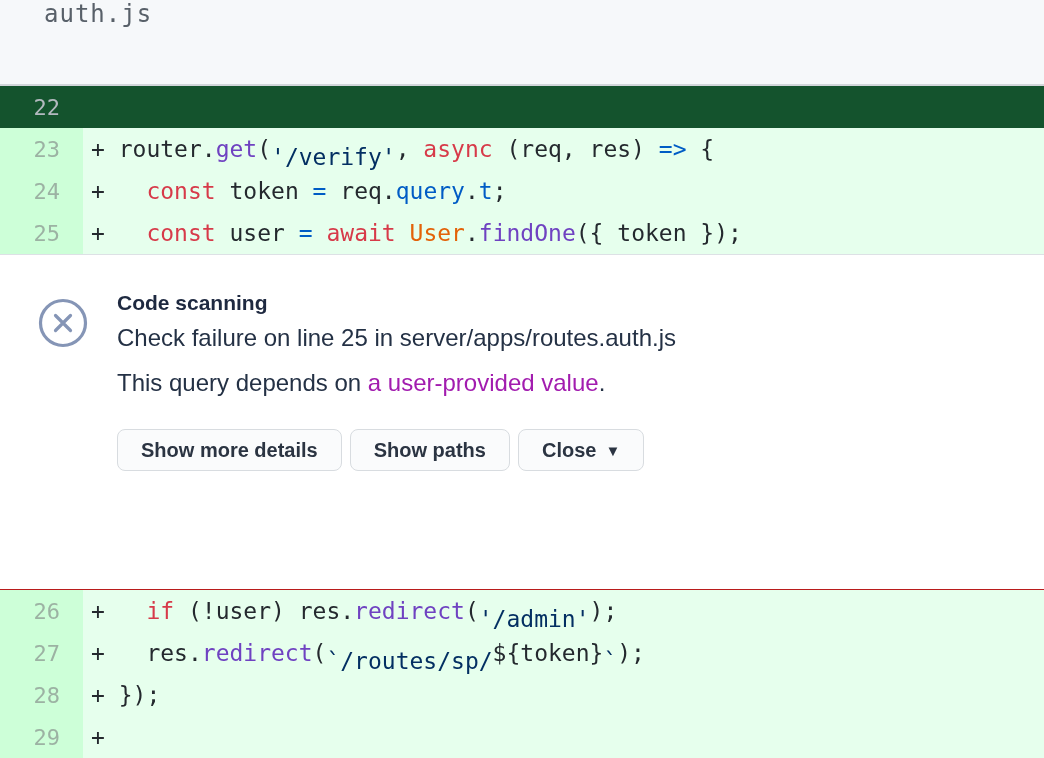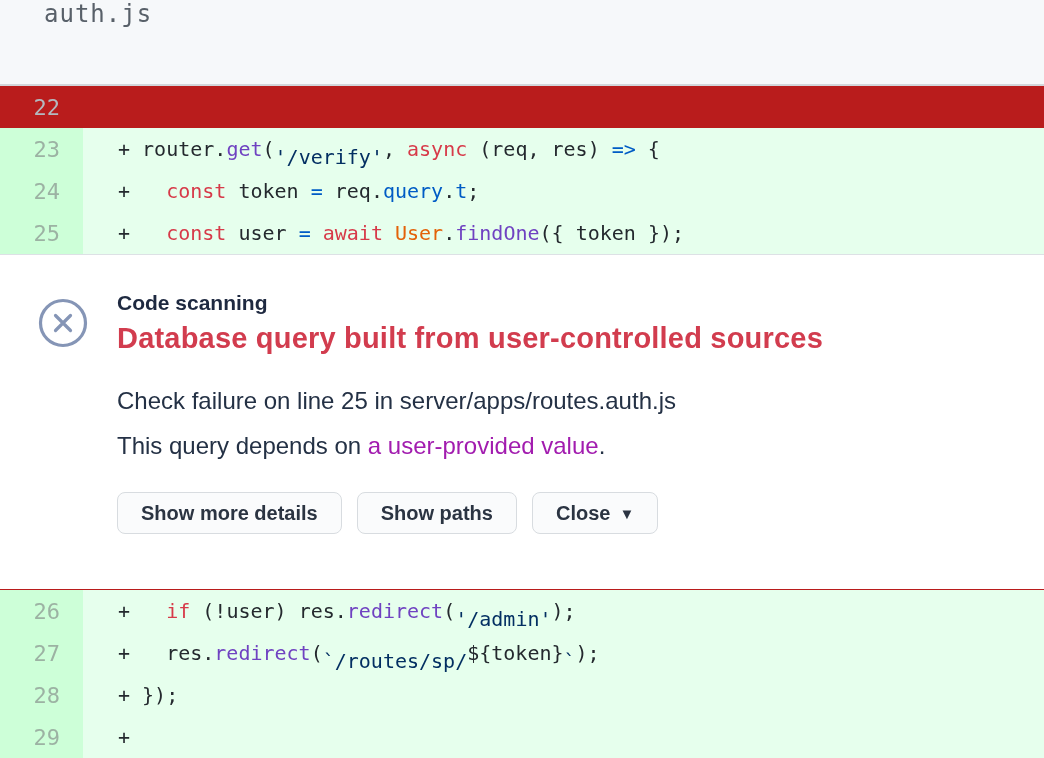--- a/index.html
+++ b/index.html
@@ -13,38 +13,38 @@
     border-bottom: 2px solid #d2d6da;
     display: flex; 
     padding-left: 44px;
   }
   .file-name {
     font-family: "DejaVu Sans Mono", monospace;
     font-size: 24px; color: #586069; letter-spacing: 1px;
   }
 
   
-  .diff-block { flex: none; background: #b91c1c; }
+  .diff-block { flex: none; background: #14532d; }
   .diff-block.top { border-bottom: 1px solid #dde1e5; }
   .diff-block.bottom { border-top: 1px solid #b91c1c; }
   .diff-row { display: flex; height: 42px; align-items: center; }
   .gutter {
     width: 83px; flex: none; height: 100%;
     display: flex; align-items: center; justify-content: flex-end;
     padding-right: 23px;
     font-family: "DejaVu Sans Mono", monospace;
     font-size: 22px; color: #b3b9bf;
     cursor: pointer;
   }
   .code {
     flex: 1; height: 100%;
     display: flex; align-items: center;
-    padding-left: 35px;
+    padding-left: 8px;
     font-family: "DejaVu Sans Mono", monospace;
-    font-size: 20px; color: #24292e;
+    font-size: 23px; color: #24292e;
     white-space: pre;
   }
   .row-add .gutter { background: #cdffd8; color: #9cb2a3; }
   .row-add .code   { background: #e6ffed; }
 
   
   .kw  { color: #d73a49; }  
   .fn  { color: #6f42c1; }  
   .str { color: #032f62; margin-top: 16px; }  
   .op  { color: #005cc5; }  
@@ -66,21 +66,21 @@
     font-size: 29px; font-weight: bold; color: #d23c4e;
     margin-bottom: 30px; letter-spacing: 0.2px;
   }
   .alert-line {
     font-size: 24px; color: #243145; line-height: 32px;
     margin-bottom: 13px;
   }
   .alert-line a {
     color: #a21caf; text-decoration: none; cursor: pointer;
   }
-  .alert-actions { display: flex; gap: 15px; margin-top: 30px; }
+  .alert-actions { display: flex; gap: 8px; margin-top: 30px; }
   .btn {
     height: 42px; padding: 0 23px;
     background: #fafbfc;
     border: 1px solid #d8dce0; border-radius: 8px;
     font-family: "Liberation Sans", sans-serif;
     font-size: 20px; font-weight: 600; color: #2b3442;
     display: flex; align-items: center; gap: 9px;
     cursor: pointer;
   }
   .btn .caret { font-size: 15px; line-height: 1; }
@@ -113,21 +113,20 @@
 
 <section class="alert">
   <div class="alert-icon">
     <svg width="50" height="50" viewBox="0 0 50 50" fill="none">
       <circle cx="25" cy="25" r="22.5" stroke="#8595b6" stroke-width="3.2"></circle>
       <path d="M17.5 17.5 L32.5 32.5 M32.5 17.5 L17.5 32.5" stroke="#8595b6" stroke-width="3.2" stroke-linecap="round"></path>
     </svg>
   </div>
   <div class="alert-content">
     <div class="alert-tool">Code scanning</div>
-    <h2 class="alert-title">Database query built from user-controlled sources</h2>
     <div class="alert-line">Check failure on line 25 in server/apps/routes.auth.js</div>
     <div class="alert-line"><span>This query depends on </span><a>a user-provided value</a><span>.</span></div>
     <div class="alert-actions">
       <button class="btn">
         <span>Show more details</span>
       </button>
       <button class="btn">
         <span>Show paths</span>
       </button>
       <button class="btn">

